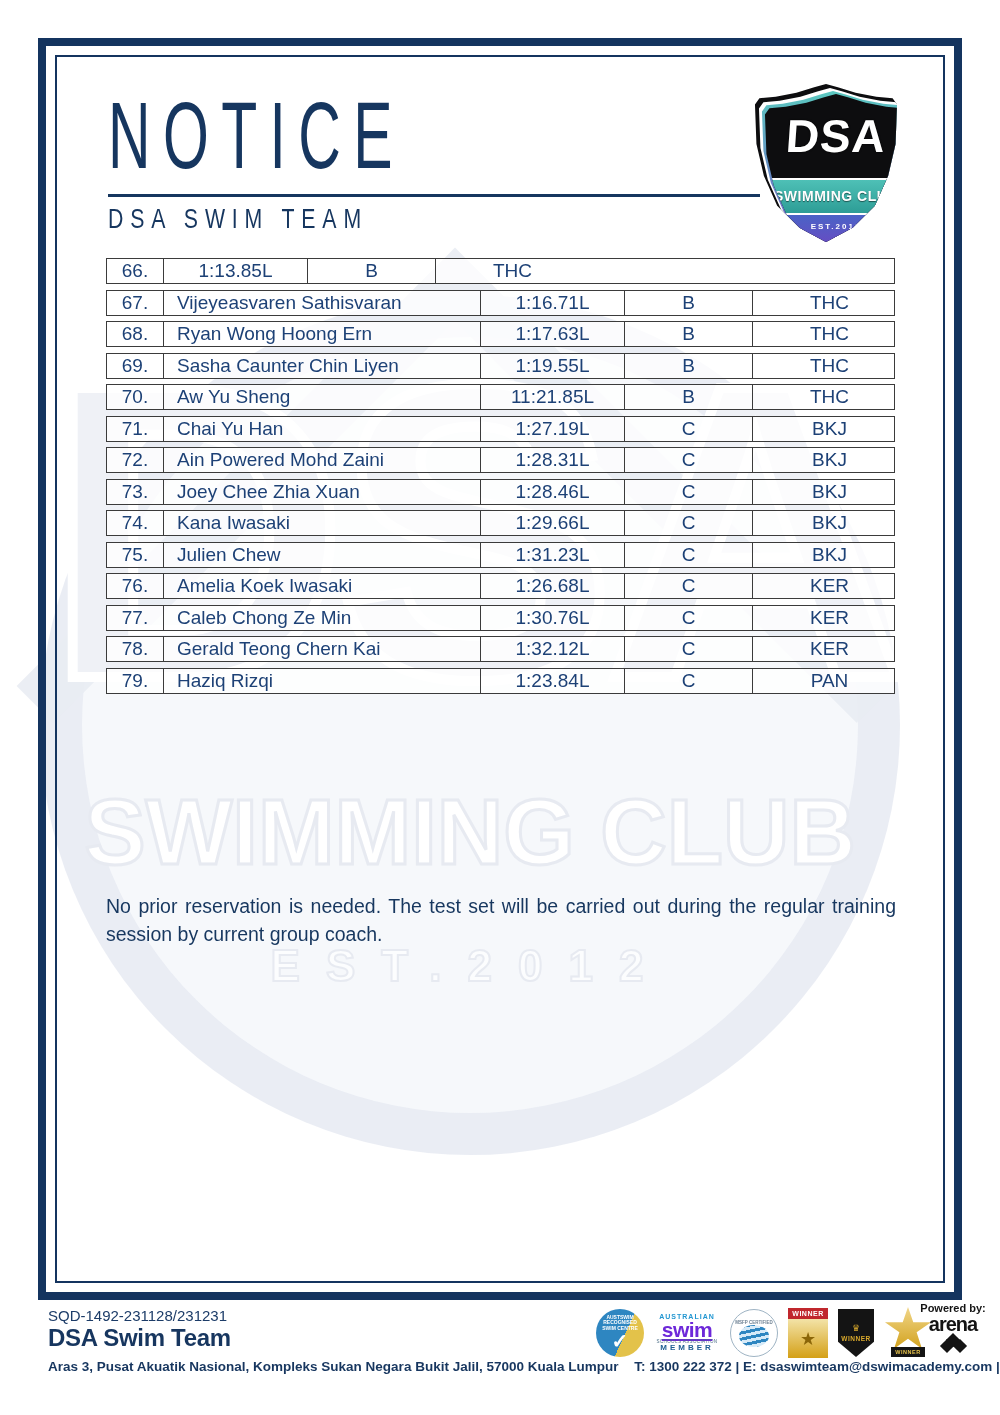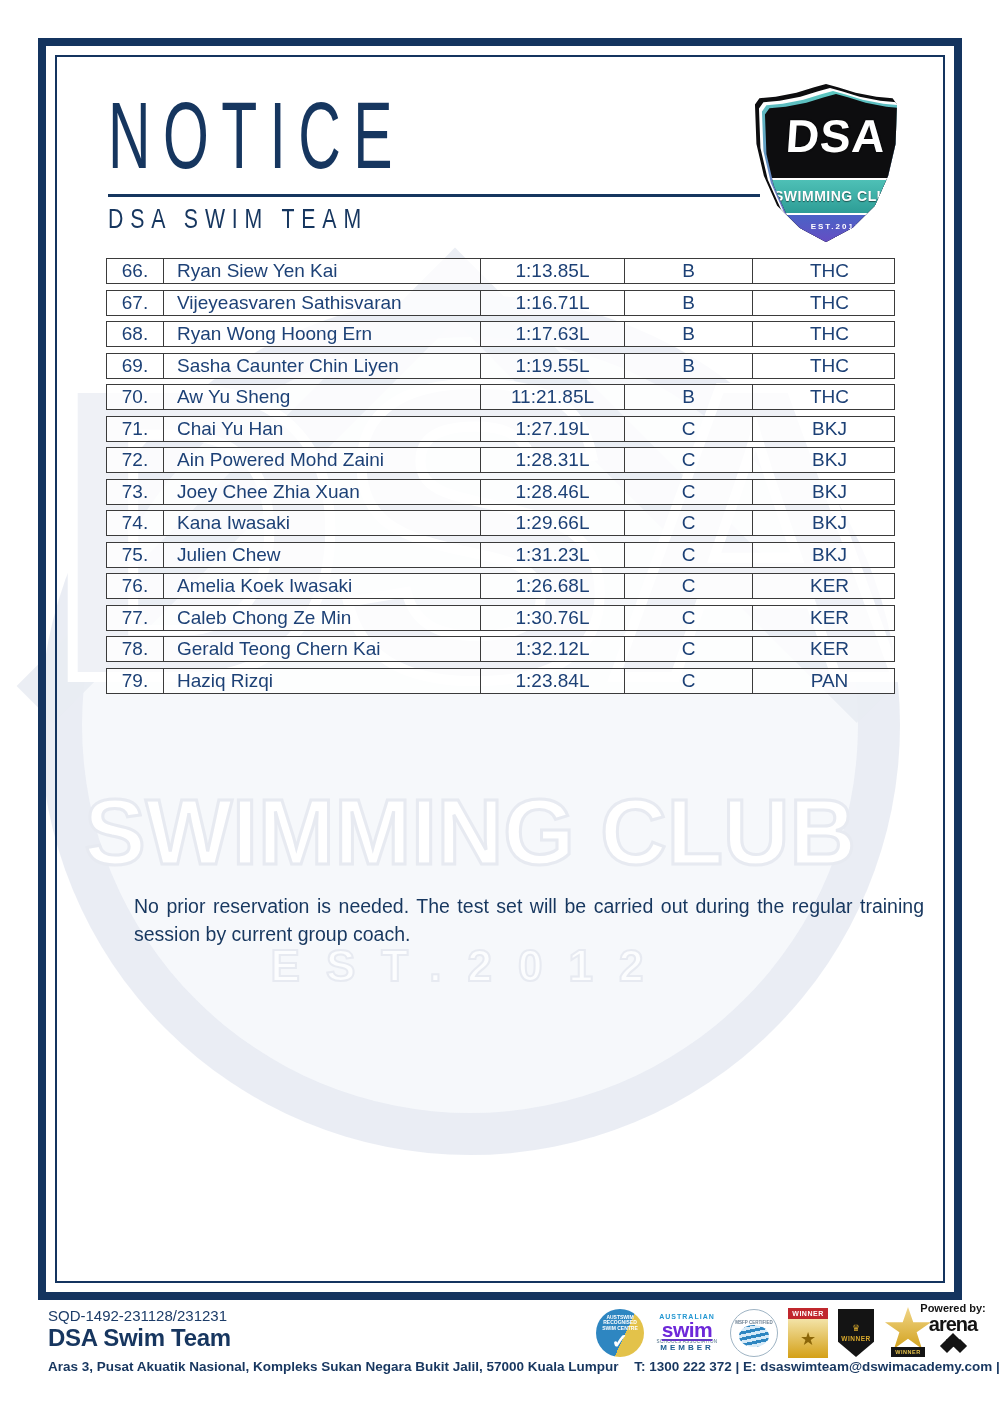--- a/index.html
+++ b/index.html
@@ -54,21 +54,21 @@
        box-sizing:border-box;color:#1d4176;font-size:19px;}
   .cell{display:flex;align-items:center;box-sizing:border-box;}
   .c-num{width:56px;justify-content:center;}
   .c-name{flex:1;padding-left:13px;border-left:1.5px solid #3b3b3b;}
   .c-time{width:144px;justify-content:center;border-left:1.5px solid #3b3b3b;}
   .c-group{width:128px;justify-content:center;border-left:1.5px solid #3b3b3b;}
   .c-club{width:142px;justify-content:center;border-left:1.5px solid #3b3b3b;padding-left:12px;}
 
   
   .note{left:106px;top:892px;width:790px;font-size:19.5px;line-height:28px;color:#17375f;
-        text-align:justify;z-index:3;margin-left:28px;}
+        text-align:justify;z-index:3;}
 
   
   .f-code{left:48px;top:1307px;font-size:15px;color:#1c3c68;z-index:3;}
   .f-org{left:48px;top:1324px;font-size:24px;font-weight:bold;color:#17365f;letter-spacing:-0.3px;z-index:3;}
   .f-addr{left:48px;top:1359px;font-size:13.5px;font-weight:bold;color:#17365f;white-space:nowrap;z-index:3;}
   .f-addr .sep{display:inline-block;width:12px;}
 
   .badges{left:596px;top:1306px;height:54px;display:flex;align-items:center;gap:10px;z-index:3;}
   .b-austswim{width:48px;height:48px;border-radius:50%;background:linear-gradient(115deg,#2e86c1 0 58%,#e3c24a 58%);
               display:flex;flex-direction:column;align-items:center;justify-content:center;color:#fff;overflow:hidden;}
@@ -141,21 +141,20 @@
             </div>
           </div>
         </div>
       </div>
     </div>
   </div>
 
   <div class="abs rows">
     <div class="row">
       <div class="cell c-num">66.</div>
-      <div class="cell c-name">Ryan Siew Yen Kai</div>
       <div class="cell c-time">1:13.85L</div>
       <div class="cell c-group">B</div>
       <div class="cell c-club">THC</div>
     </div>
 
     <div class="row">
       <div class="cell c-num">67.</div>
       <div class="cell c-name">Vijeyeasvaren Sathisvaran</div>
       <div class="cell c-time">1:16.71L</div>
       <div class="cell c-group">B</div>

